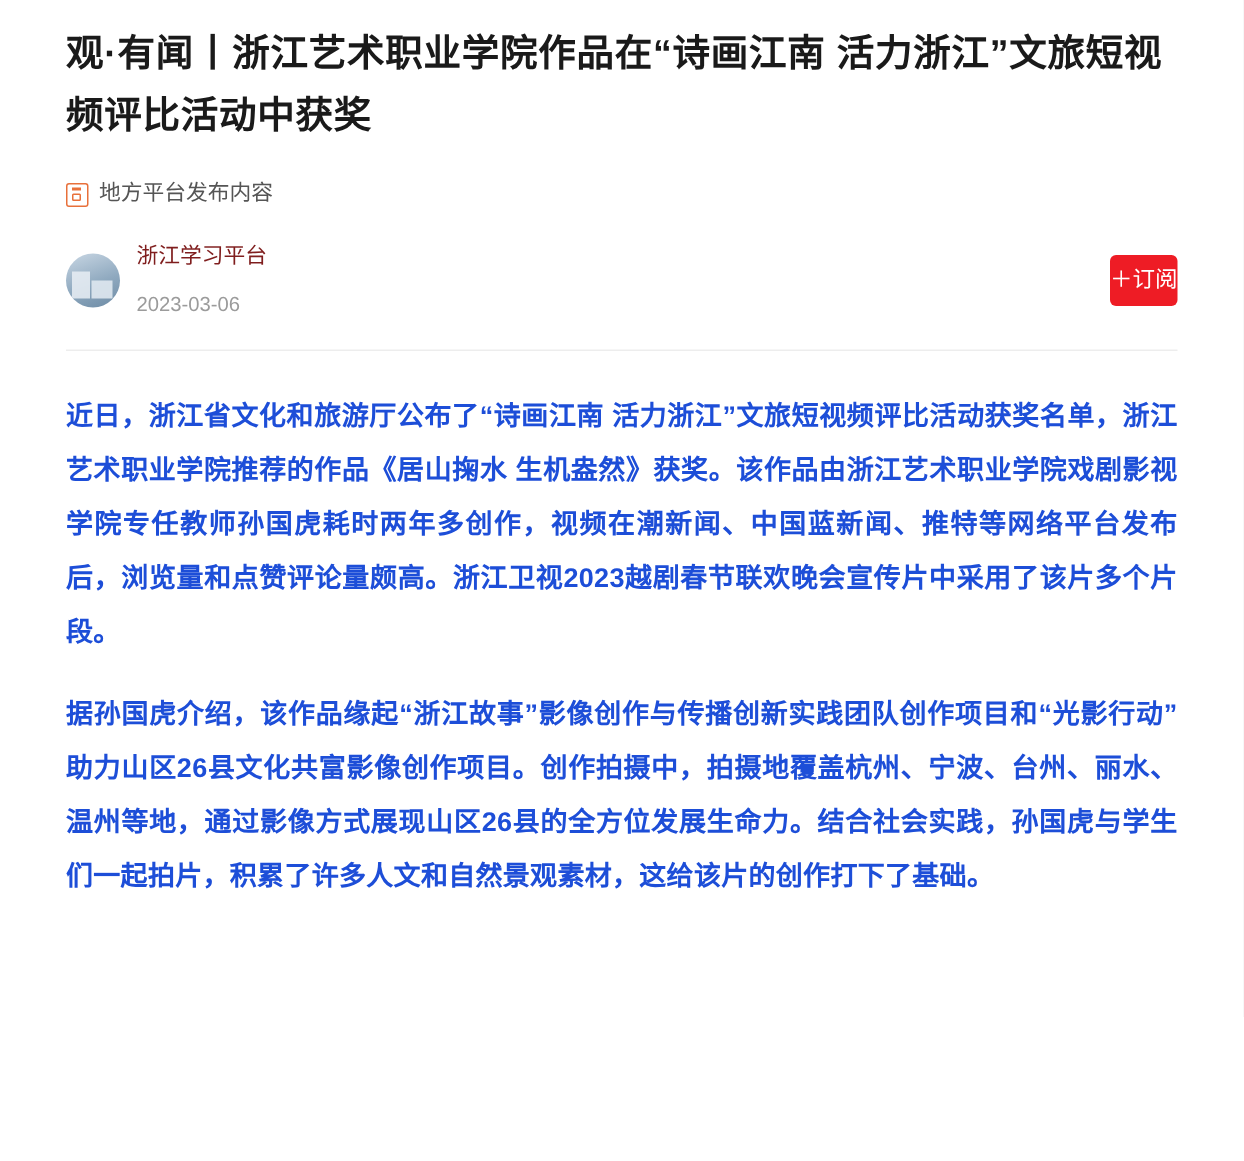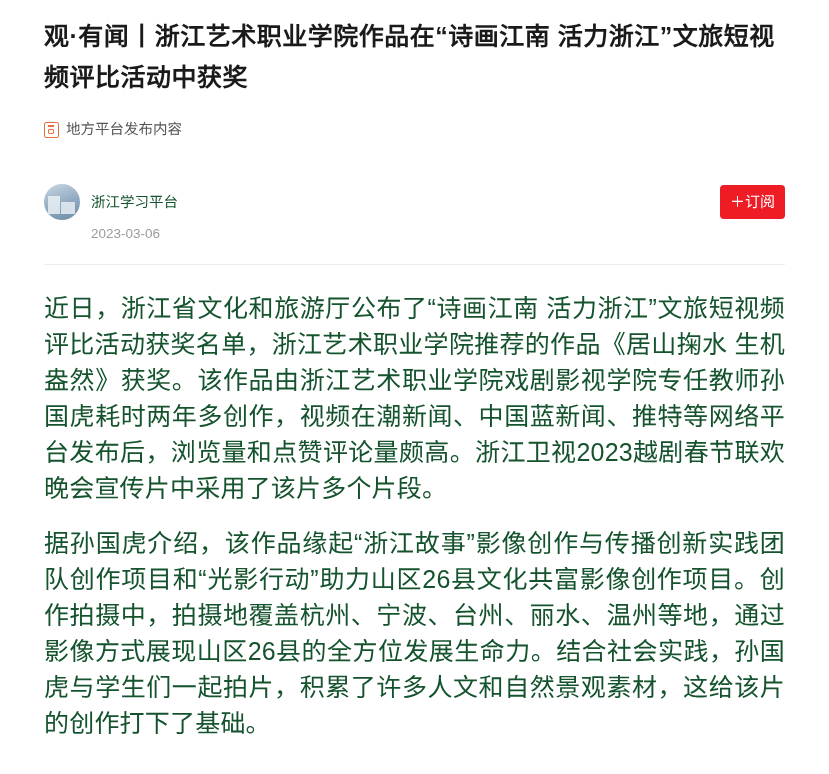--- a/index.html
+++ b/index.html
@@ -106,38 +106,37 @@
     opacity: .9;
   }
   .source-meta {
     margin-left: 11px;
     display: flex;
     flex-direction: column;
     justify-content: center;
   }
   .source-name {
     font-size: 14.5px;
-    color: #14532d;
+    color: #7f1d1d;
     line-height: 20px;
-    margin-top: 31px;
   }
   .source-date {
     font-size: 13.5px;
     color: #9b9b9b;
     line-height: 19px;
     margin-top: 12px;
   }
   .subscribe-btn {
     margin-left: auto;
     background: #ee1c25;
     color: #fff;
     font-size: 15px;
     border: none;
     border-radius: 4px;
-    padding: 8px 10px;
+    padding: 8px 0;
     line-height: 18px;
     cursor: pointer;
     font-family: "Liberation Sans", sans-serif;
     white-space: nowrap;
     text-align: right;
   }
   .divider {
     height: 1px;
     background: #ededed;
     margin-top: 21px;
@@ -145,26 +144,27 @@
   .author {
     font-size: 14.5px;
     color: #9b9b9b;
     margin-top: 17px;
     line-height: 21px;
   }
   .body-text {
     margin-top: 25px;
   }
   .body-text p {
-    font-size: 25px;
+    font-size: 18px;
     line-height: 36px;
-    color: #14532d;
+    color: #1d4ed8;
     margin: 0 0 19px 0;
     text-align: justify;
     letter-spacing: 0.2px;
+    font-weight: bold;
   }
 </style>
 </head>
 <body>
 
 <div class="page">
 
   <h1 class="article-title">观·有闻丨浙江艺术职业学院作品在“诗画江南 活力浙江”文旅短视频评比活动中获奖</h1>
 
   <div class="platform-tag">

